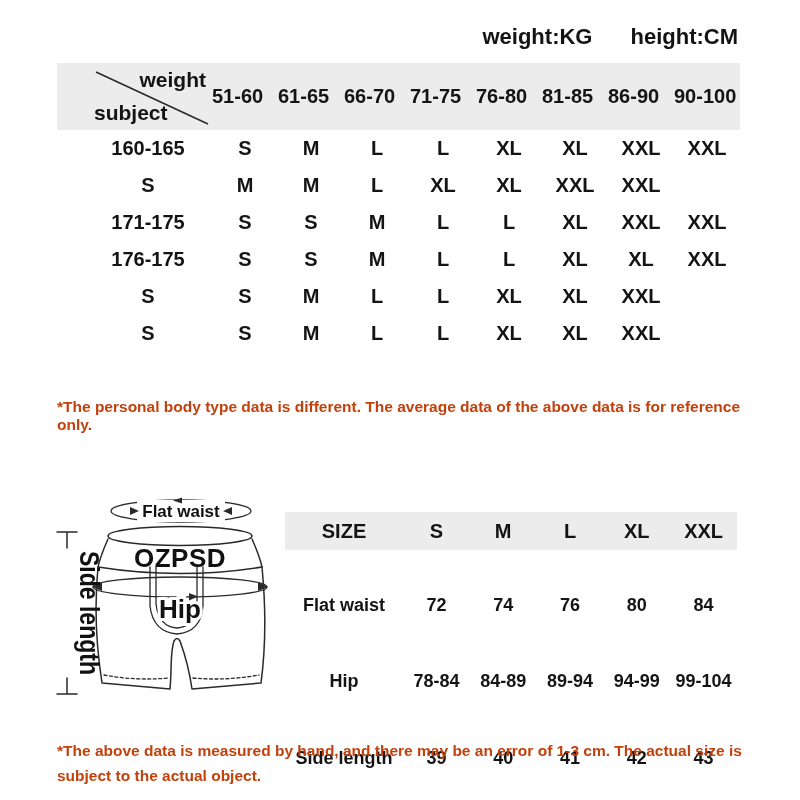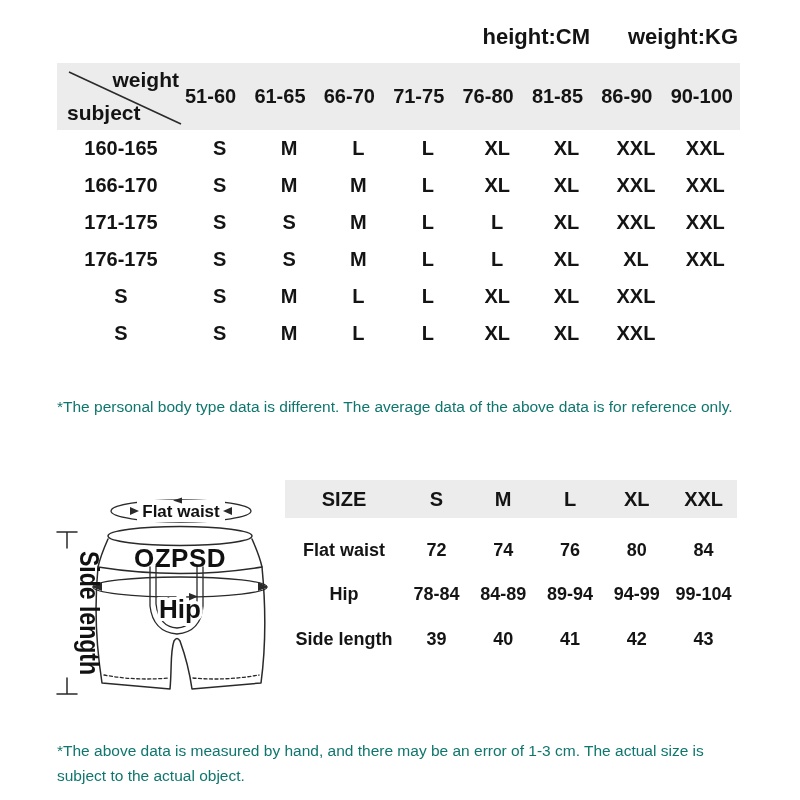--- a/index.html
+++ b/index.html
@@ -5,57 +5,57 @@
   html,body{margin:0;padding:0;background:#fff;}
   .page{
     position:relative;width:800px;height:800px;background:#ffffff;overflow:hidden;
     font-family:"Liberation Sans","DejaVu Sans",sans-serif;color:#141414;
   }
   
   .units{position:absolute;top:24px;right:62px;display:flex;gap:38px;
     font-size:22px;font-weight:700;}
   
   .table1{position:absolute;left:57px;top:63px;width:683px;}
-  .t1-grid{display:grid;grid-template-columns:128px repeat(8,1fr);align-items:center;}
+  .t1-grid{display:grid;grid-template-columns:128px repeat(8,1fr);align-items:center;padding-left:27px;}
   .t1-head{background:#ececec;height:67px;font-size:20px;font-weight:600;}
   .t1-head .col{ text-align:left;}
   .corner{position:relative;height:67px;}
   .corner svg{position:absolute;left:0;top:0;}
   .corner-top{position:absolute;top:5px;right:6px;font-size:21px;font-weight:600;}
   .corner-bottom{position:absolute;bottom:5px;left:10px;font-size:21px;font-weight:600;}
   .t1-body{}
   .t1-row{height:37px;font-size:20px;font-weight:600;text-align:center;}
   
-  .note{position:absolute;left:57px;font-size:15.5px;font-weight:400;color:#0f766e;}
+  .note{position:absolute;left:57px;font-size:15.5px;font-weight:700;color:#c2410c;}
   .note1{top:398px;width:700px;}
   .note2{top:739px;width:696px;line-height:1.6;}
   
   .table2{position:absolute;left:285px;top:480px;width:452px;}
-  .t2-grid{display:grid;grid-template-columns:118px repeat(5,1fr);align-items:center;text-align:center;}
+  .t2-grid{display:grid;grid-template-columns:118px repeat(5,1fr);align-items:center;text-align:center;margin-top:32px;}
   .t2-head{background:#ececec;height:38px;font-size:20px;font-weight:600;}
   .t2-body{margin-top:9px;}
   .t2-row .label{font-size:18px;font-weight:700;line-height:1.15;}
   .t2-row .val{font-size:18px;font-weight:600;}
   .r1{height:46px;}.r2{height:56px;}.r3{height:42px;}.r4{height:48px;}
   
   .diagram{position:absolute;left:40px;top:466px;width:250px;height:262px;}
   .ln{fill:none;stroke:#2a2a2a;stroke-width:1.5;stroke-linecap:round;stroke-linejoin:round;}
   .thin{stroke-width:1.3;}
   .arrow{fill:#2a2a2a;stroke:none;}
   .svgtxt{fill:#111;font-family:"Liberation Sans","DejaVu Sans",sans-serif;}
   .masked{paint-order:stroke;stroke:#ffffff;stroke-width:6;}
 </style>
 </head>
 <body>
 
 <div class="page">
 
   <div class="units">
+    <span>weight:KG</span>
     <span>height:CM</span>
-    <span>weight:KG</span>
   </div>
 
   <div class="table1">
     <div class="t1-grid t1-head">
       <div class="corner">
         <svg width="128" height="67">
           <line x1="12" y1="9" x2="124" y2="61" stroke="#2a2a2a" stroke-width="1.6"></line>
         </svg>
         <span class="corner-top">weight</span>
         <span class="corner-bottom">subject</span>
@@ -75,21 +75,20 @@
         <span>S</span>
         <span>M</span>
         <span>L</span>
         <span>L</span>
         <span>XL</span>
         <span>XL</span>
         <span>XXL</span>
         <span>XXL</span>
       </div>
       <div class="t1-grid t1-row">
-        <span>166-170</span>
         <span>S</span>
         <span>M</span>
         <span>M</span>
         <span>L</span>
         <span>XL</span>
         <span>XL</span>
         <span>XXL</span>
         <span>XXL</span>
       </div>
       <div class="t1-grid t1-row">

